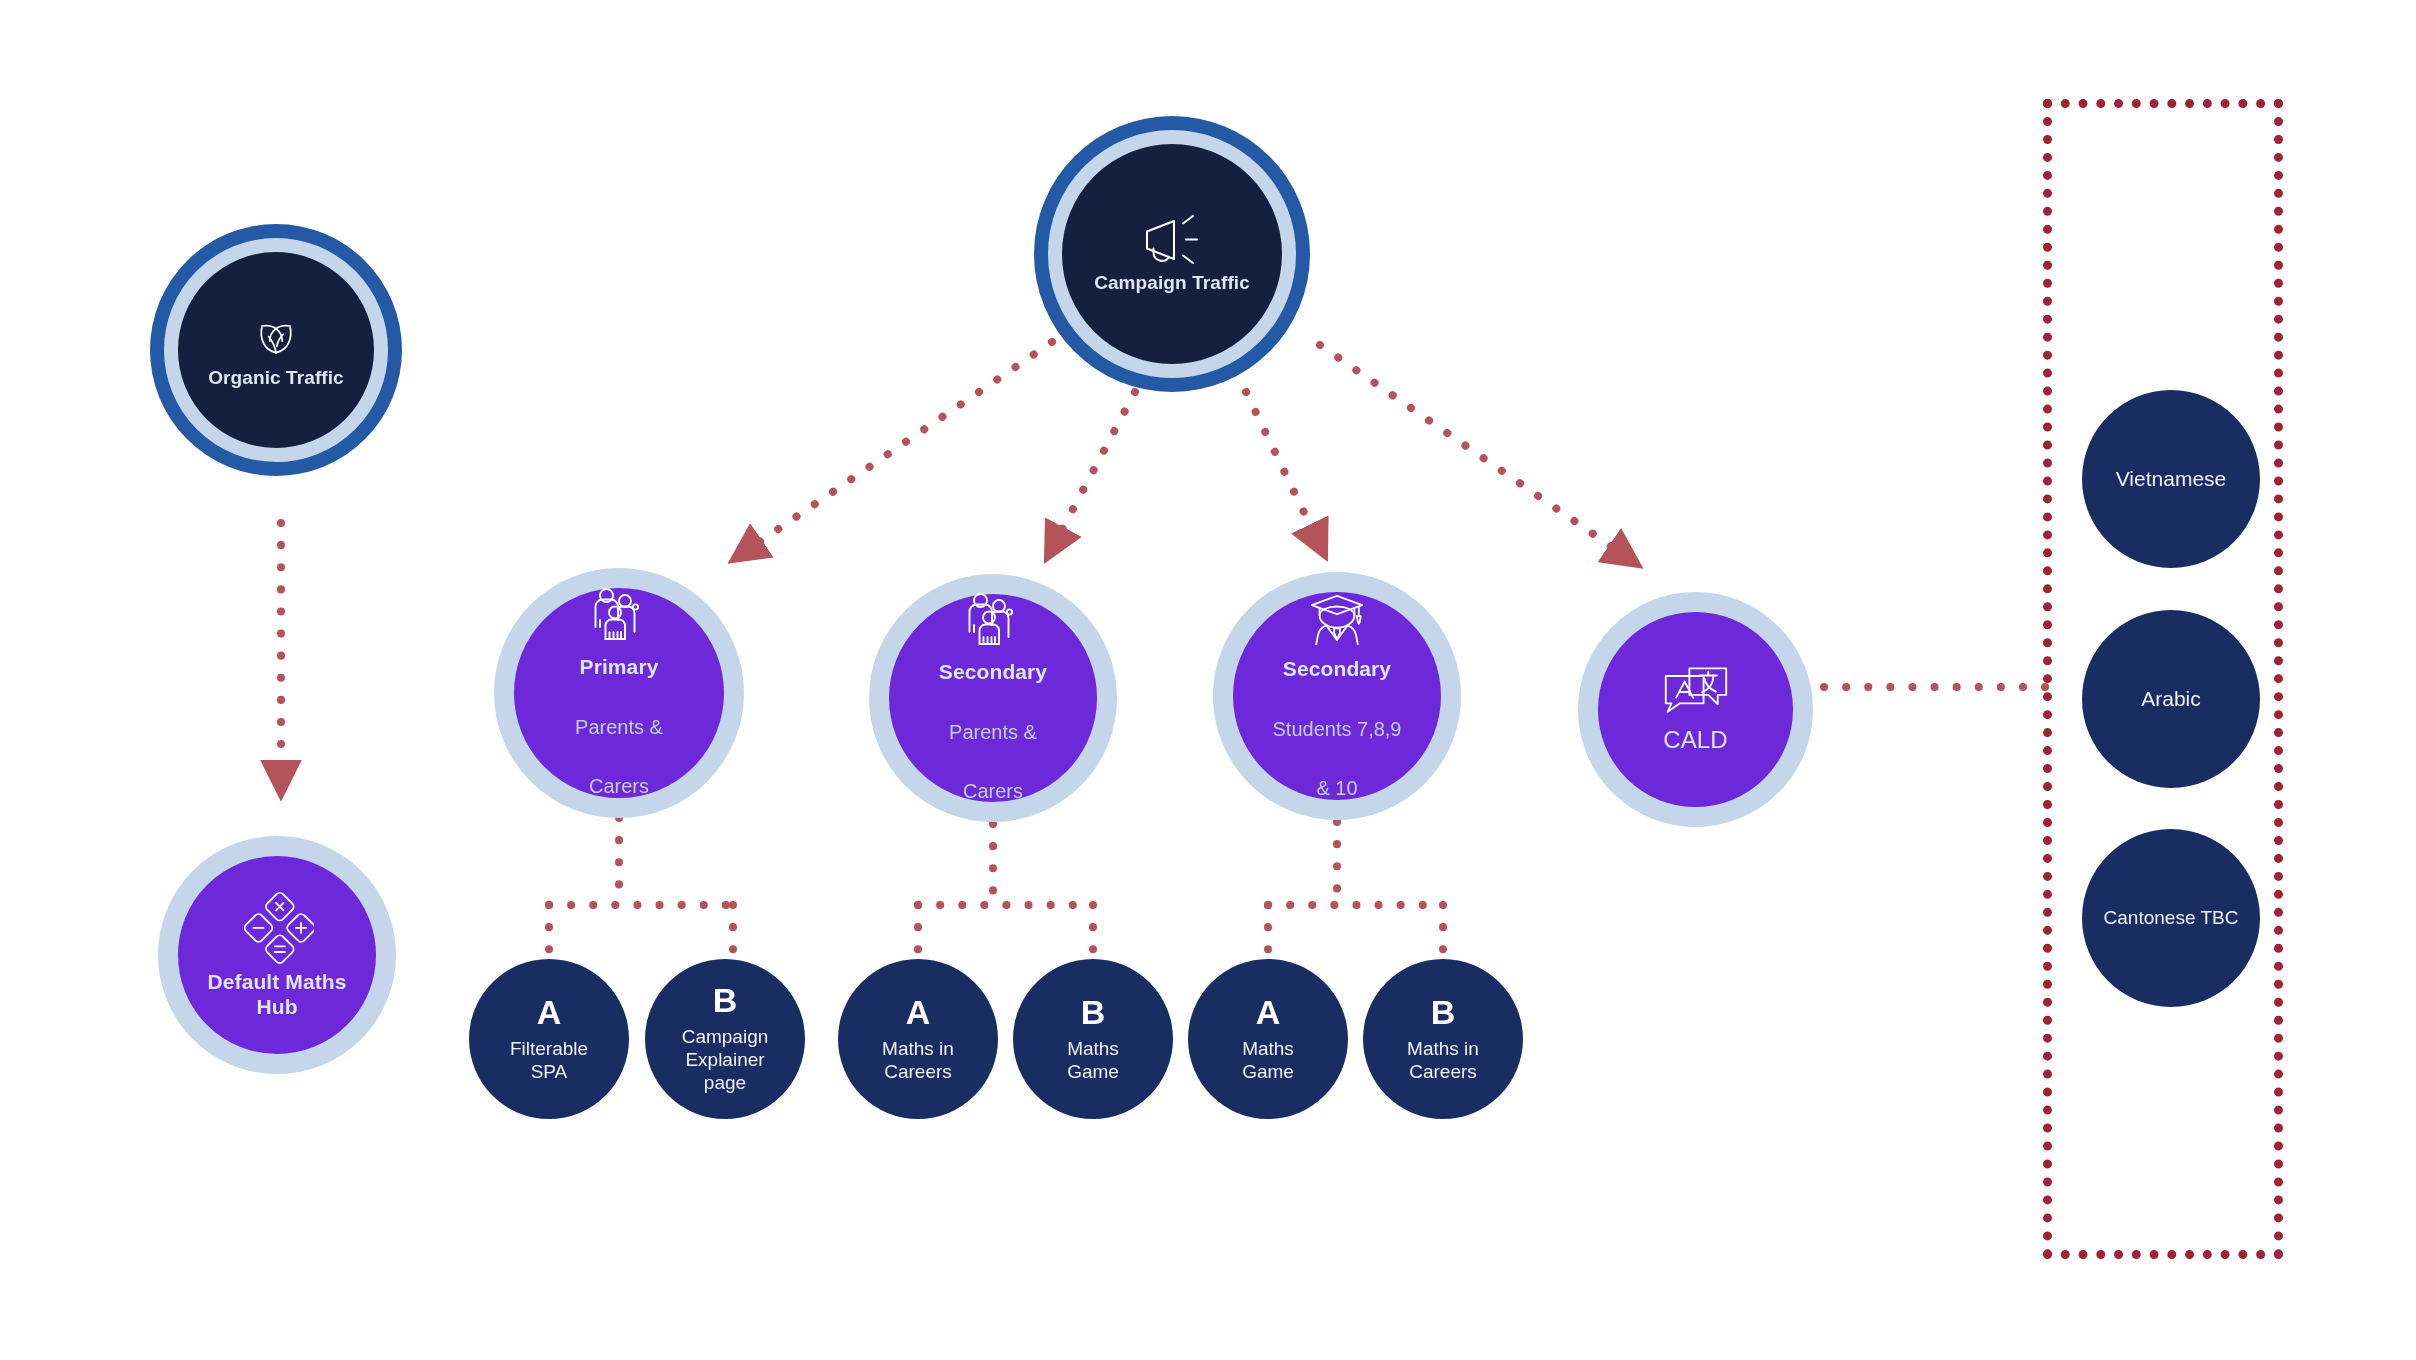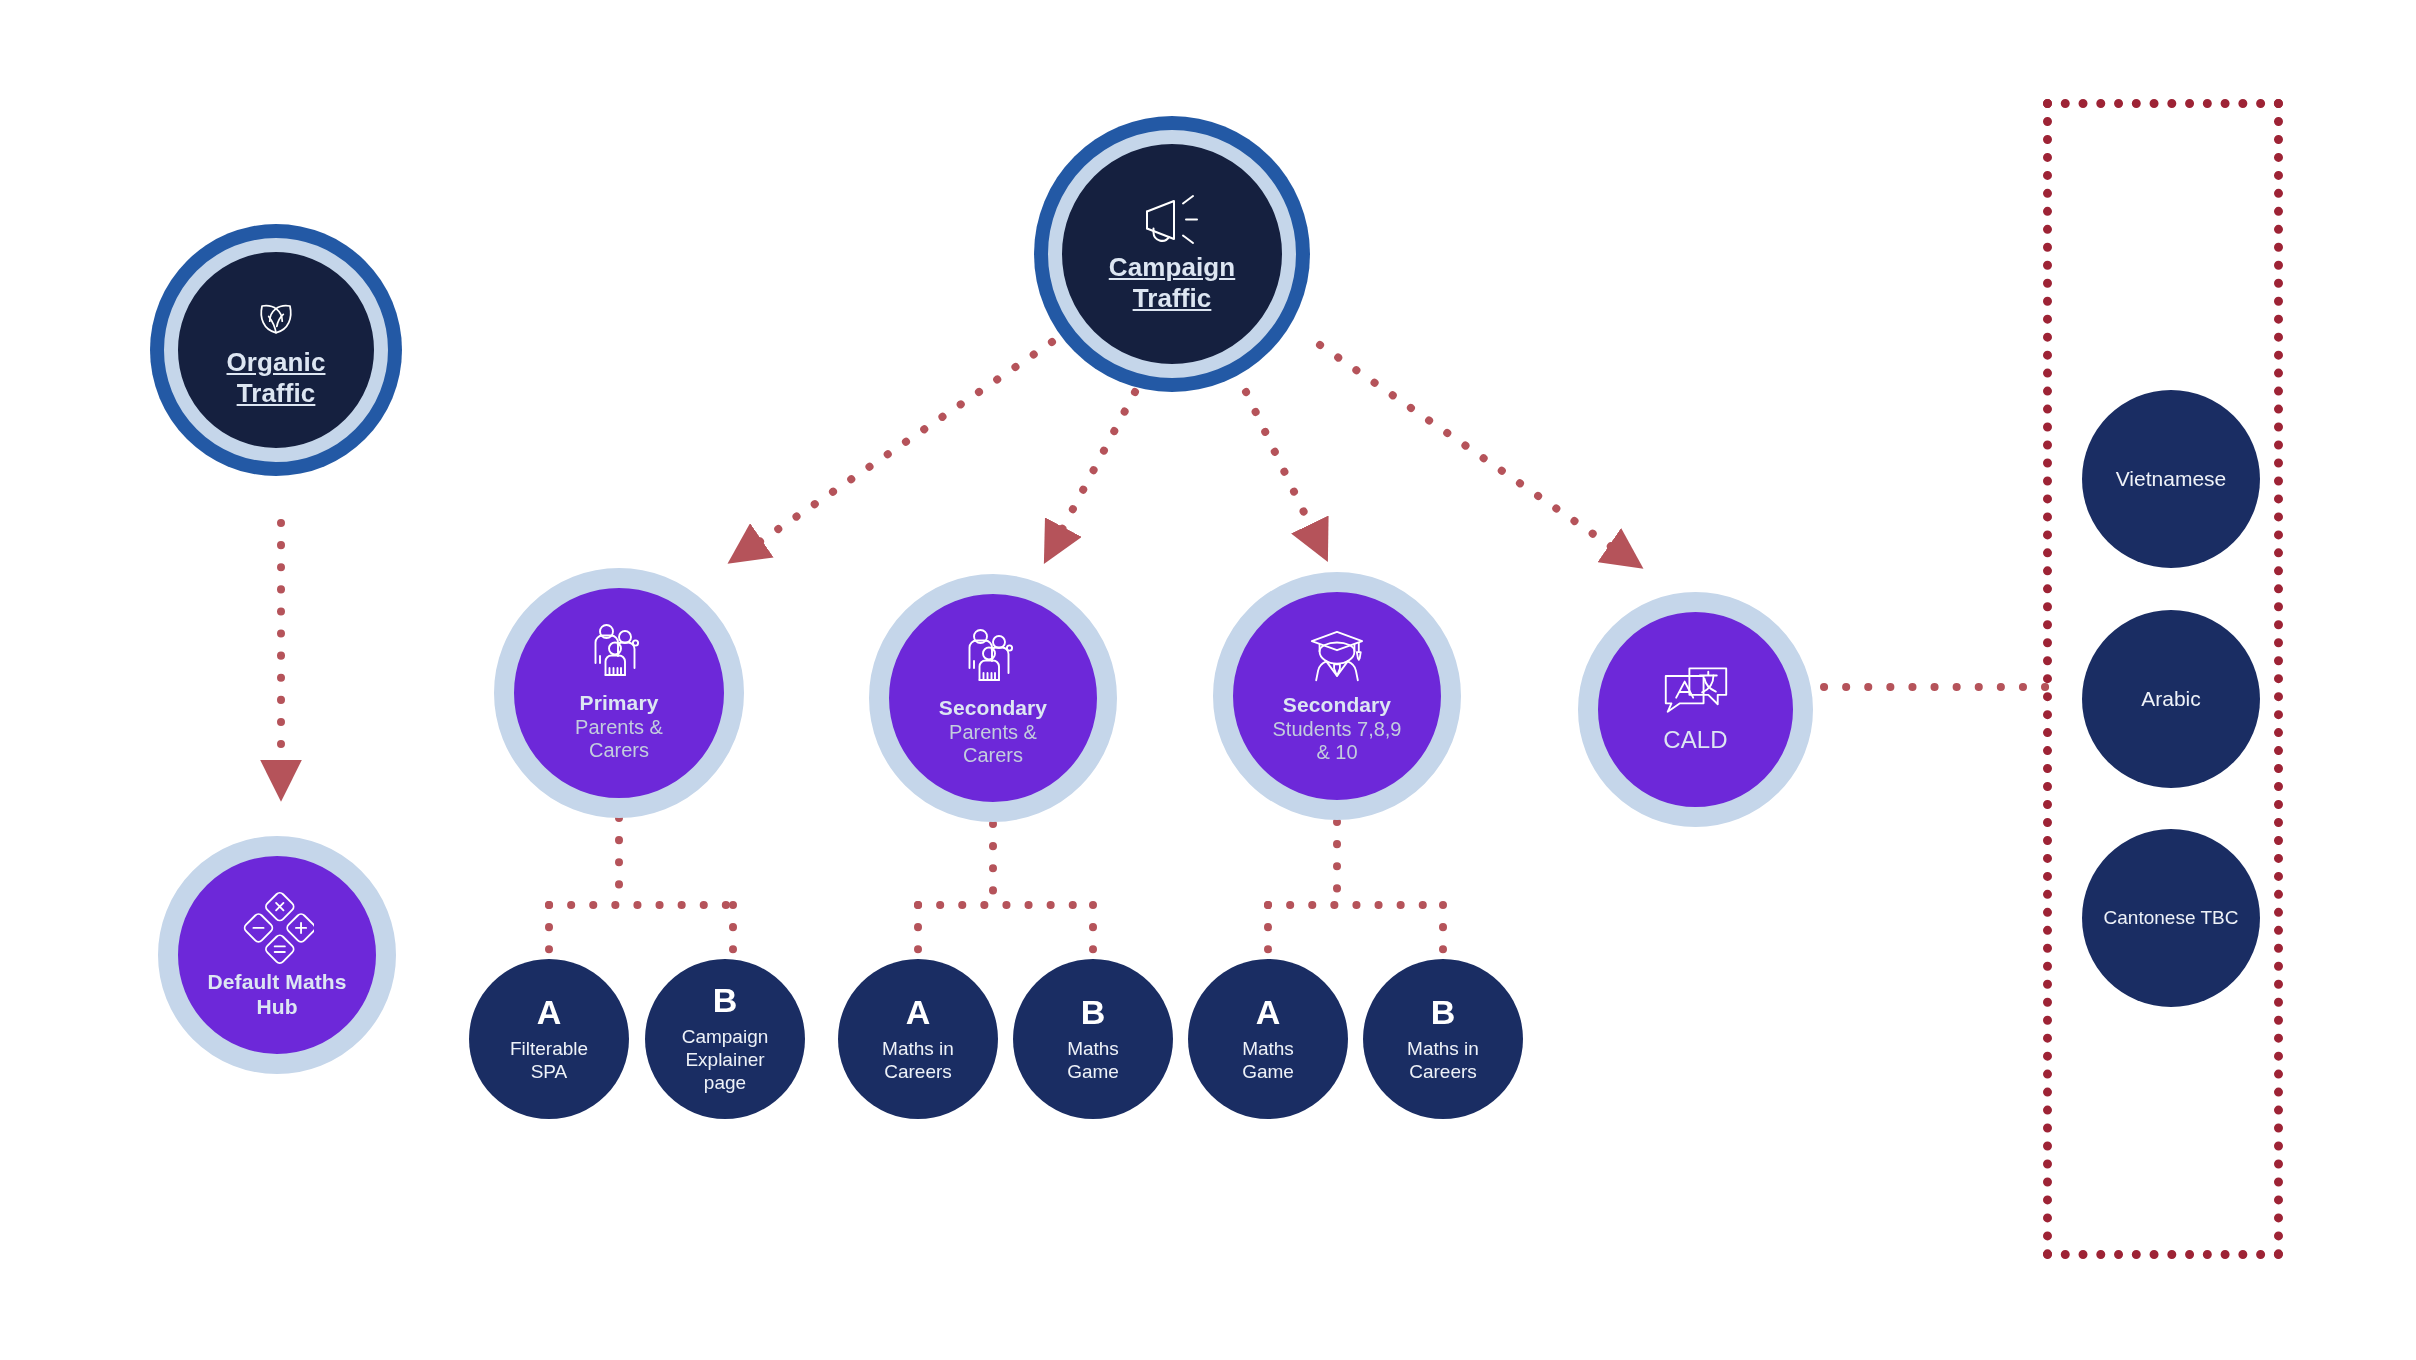--- a/index.html
+++ b/index.html
@@ -61,22 +61,23 @@
   .title {
     color: #dde6f2;
     font-weight: bold;
     line-height: 1.18;
     letter-spacing: .1px;
   }
   .subtitle {
     color: #c3cddd;
     font-weight: normal;
     line-height: 1.18;
-  }
-  .hero .title { font-size: 26px; text-decoration: underline; }
+    margin-top: 36px;
+  }
+  .hero .title { font-size: 19px; }
   .mid  .title { font-size: 21px; }
   .mid  .subtitle { font-size: 20px; }
   .leaf .letter {
     color: #ffffff;
     font-size: 34px;
     font-weight: bold;
     line-height: 1;
     margin-bottom: 9px;
   }
   .leaf .caption {

